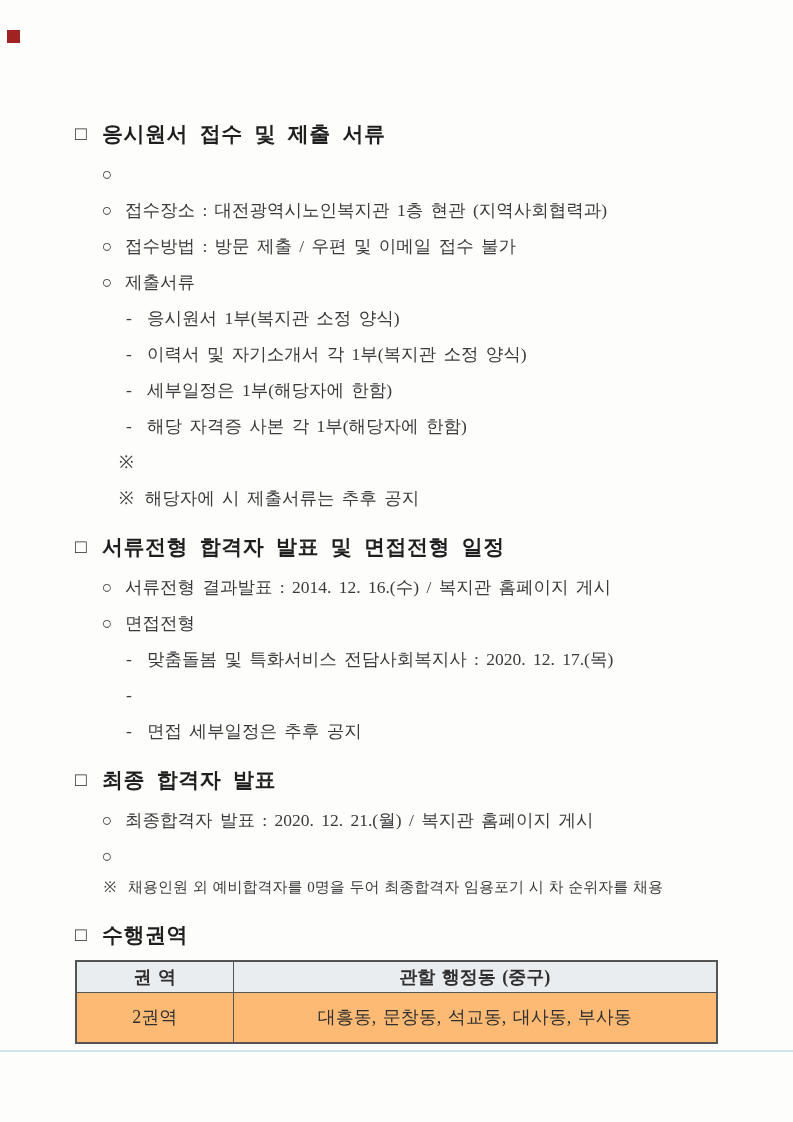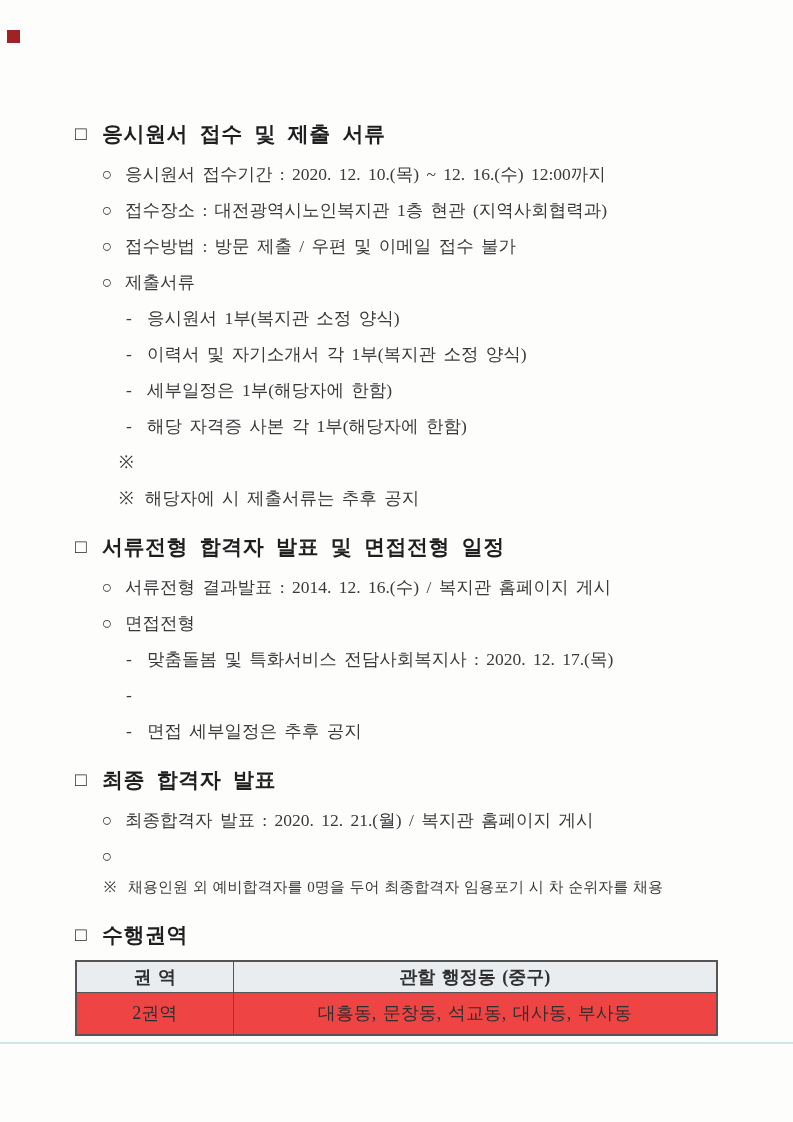--- a/index.html
+++ b/index.html
@@ -60,36 +60,36 @@
     font-size: 15px;
     line-height: 19px;
     margin-top: 11px;
     word-spacing: 1px;
   }
   table {
     margin-top: 10px;
     width: 643px;
     border-collapse: collapse;
     border: 2px solid #555555;
-    background: #ef4444;
+    background: #fdba74;
   }
   th, td {
     border: 1.5px solid #555555;
     text-align: center;
     vertical-align: middle;
     font-size: 18px;
     color: #2f2f2f;
   }
   th {
     background: #e9edf0;
     height: 31px;
     font-weight: bold;
     word-spacing: 2px;
   }
-  td { height: 43px; font-weight: normal; word-spacing: 2px; }
+  td { height: 51px; font-weight: normal; word-spacing: 2px; }
   .col-region { width: 157px; }
   .divider {
     width: 793px;
     height: 2px;
     background: #cfe6ec;
     margin-top: 6px;
     margin-left: -75px;
   }
 </style>
 </head>
@@ -98,21 +98,20 @@
 <div class="page">
   <div class="red-mark"></div>
 
   <div class="sec">
     <div class="sec-title">
       <span class="sq">□</span>
       <span>응시원서 접수 및 제출 서류</span>
     </div>
     <div class="li">
         <span class="b">○</span>
-        <span>응시원서 접수기간 : 2020. 12. 10.(목) ~ 12. 16.(수) 12:00까지</span>
       </div>
     <div class="li">
         <span class="b">○</span>
         <span>접수장소 : 대전광역시노인복지관 1층 현관 (지역사회협력과)</span>
       </div>
     <div class="li">
         <span class="b">○</span>
         <span>접수방법 : 방문 제출 / 우편 및 이메일 접수 불가</span>
       </div>
     <div class="li">

